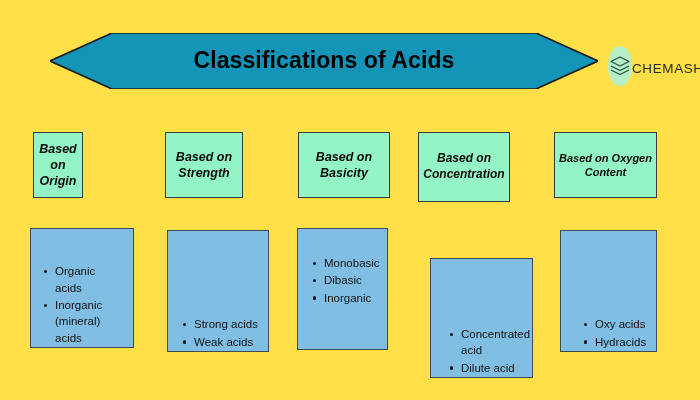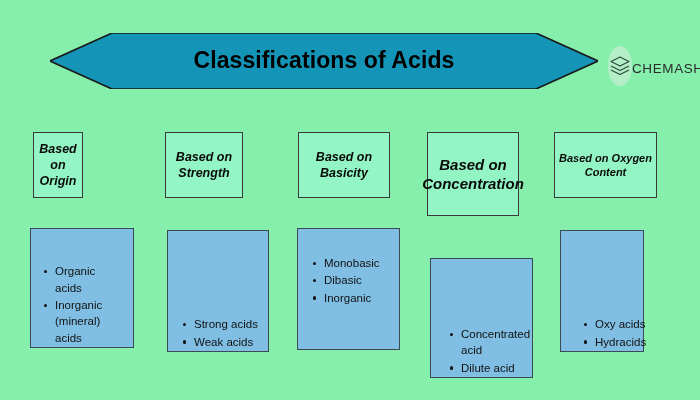--- a/index.html
+++ b/index.html
@@ -12,21 +12,21 @@
     background: #ffffff;
     font-family: "Liberation Sans", sans-serif;
     overflow: hidden;
     position: relative;
   }
   #slide {
     position: absolute;
     inset: 0;
     width: 700px;
     height: 400px;
-    background: #86efac;
+    background: #fde047;
   }
 
   
   .banner-wrap {
     position: absolute;
     left: 50px;
     top: 33px;
     width: 548px;
     height: 56px;
   }
@@ -180,41 +180,41 @@
   <div class="cat-body" style="left:167px; top:230px; width:102px; height:122px;">
     <ul class="bullets" style="padding:0 6px 0 12px;">
       <li>Strong acids</li>
       <li>Weak acids</li>
     </ul>
   </div>
 
   <div class="cat-head" style="left:298px; top:132px; width:92px; height:66px; font-size:12.5px;">
     <span>Based on Basicity</span>
   </div>
-  <div class="cat-body" style="left:297px; top:228px; width:103px; height:122px; align-items:flex-start;">
+  <div class="cat-body" style="left:297px; top:228px; width:91px; height:122px; align-items:flex-start;">
     <ul class="bullets" style="padding:26px 6px 0 12px;">
       <li>Monobasic</li>
       <li>Dibasic</li>
       <li>Inorganic</li>
     </ul>
   </div>
 
-  <div class="cat-head" style="left:427px; top:132px; width:92px; height:84px; font-size:15px;">
+  <div class="cat-head" style="left:418px; top:132px; width:92px; height:70px; font-size:12px;">
     <span>Based on Concentration</span>
   </div>
   <div class="cat-body" style="left:430px; top:230px; width:103px; height:120px;margin-top:28px;">
     <ul class="bullets" style="padding:0 6px 0 16px;">
       <li>Concentrated acid</li>
       <li>Dilute acid</li>
     </ul>
   </div>
 
   <div class="cat-head" style="left:554px; top:132px; width:103px; height:66px; font-size:11px;justify-content:flex-end;">
     <span>Based on Oxygen Content</span>
   </div>
-  <div class="cat-body" style="left:560px; top:230px; width:84px; height:122px;">
+  <div class="cat-body" style="left:560px; top:230px; width:97px; height:122px;">
     <ul class="bullets" style="padding:0 6px 0 20px;">
       <li>Oxy acids</li>
       <li>Hydracids</li>
     </ul>
   </div>
 
 </div>
 
 </body></html>

